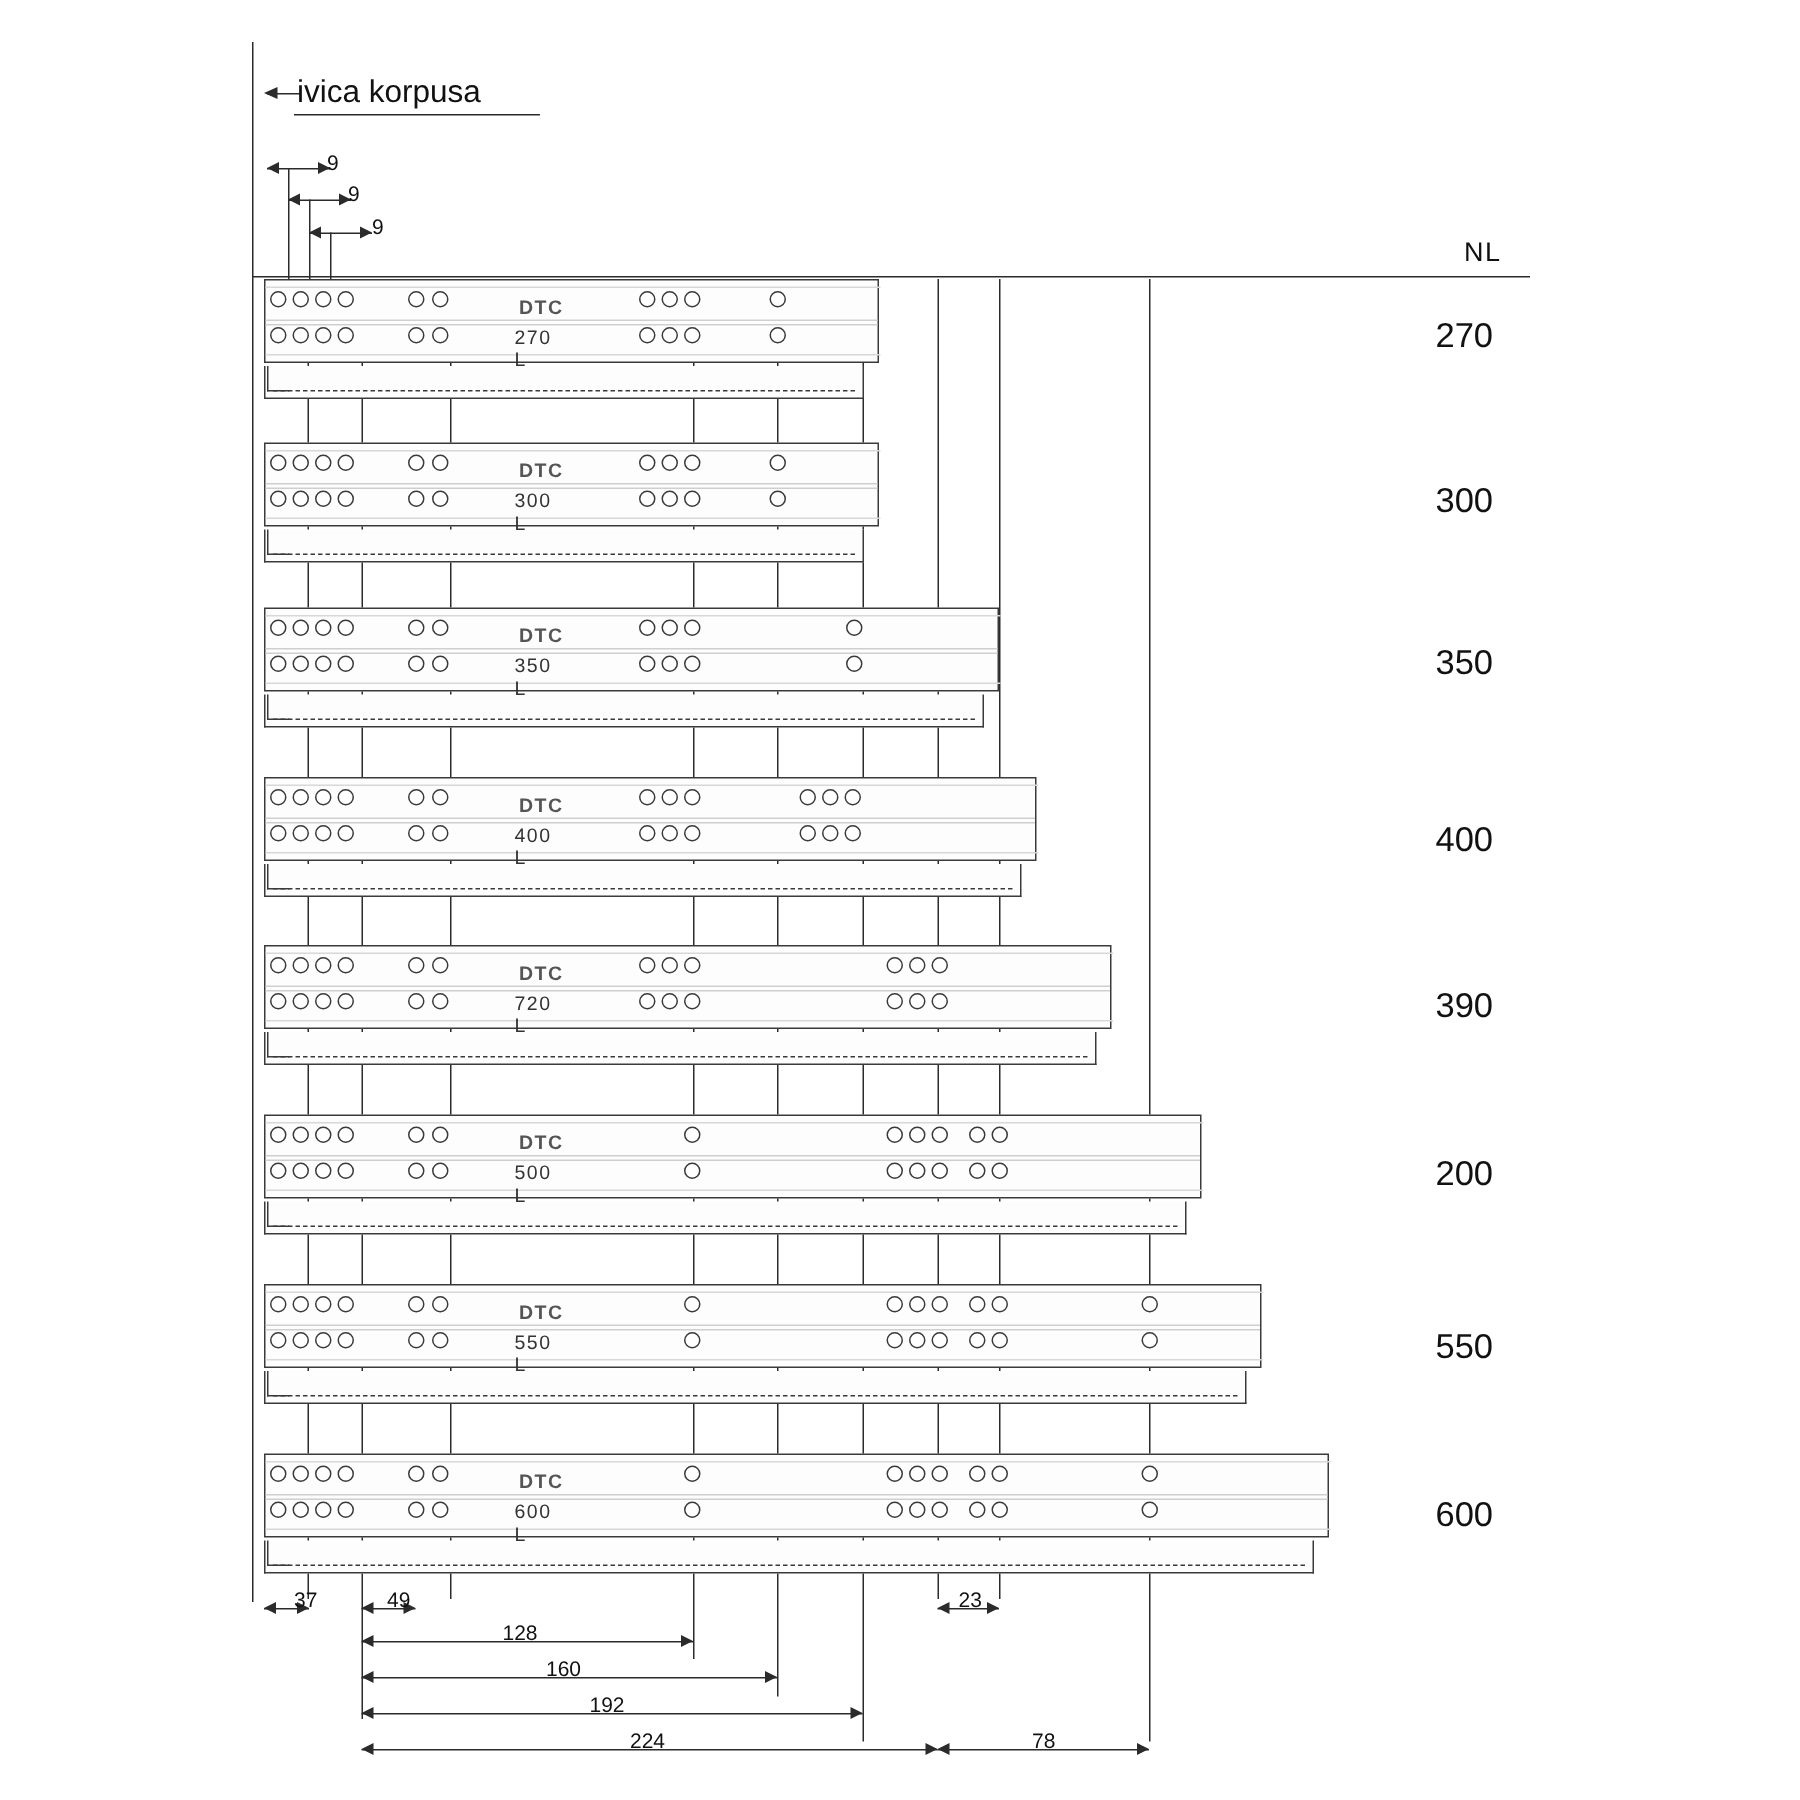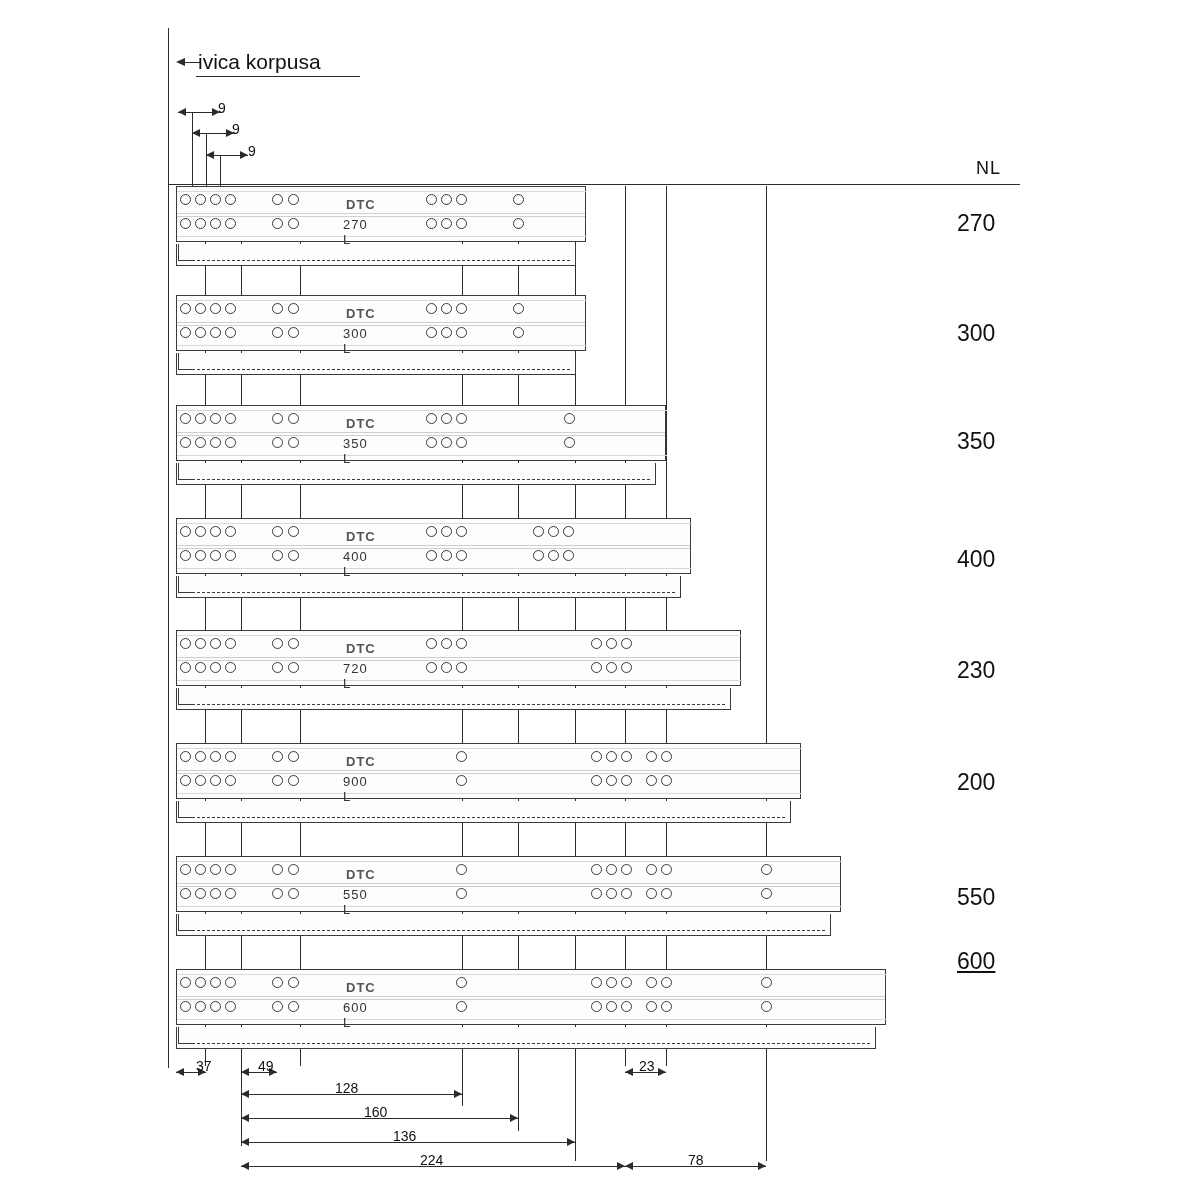--- a/index.html
+++ b/index.html
@@ -252,32 +252,32 @@
     <div class="hole" style="left:250px;top:32px;"></div>
     <div class="hole" style="left:265px;top:32px;"></div>
     <div class="hole" style="left:280px;top:32px;"></div>
     <div class="hole" style="left:415px;top:8px;"></div>
     <div class="hole" style="left:430px;top:8px;"></div>
     <div class="hole" style="left:445px;top:8px;"></div>
     <div class="hole" style="left:415px;top:32px;"></div>
     <div class="hole" style="left:430px;top:32px;"></div>
     <div class="hole" style="left:445px;top:32px;"></div>
   </div>
-  <div class="label nl-value" style="left:957px;top:657px;">230</div>
+  <div class="label nl-value" style="left:957px;top:657px;">390</div>
 
   <div class="rail" style="left:176px;top:743px;">
     <div class="body" style="width:625px;">
       <div class="topstripe" style="width:625px;"></div>
       <div class="botstripe" style="width:625px;"></div>
     </div>
     <div class="lower" style="width:615px;"></div>
     <div class="hook"></div>
     <div class="dashline" style="width:603px;"></div>
     <div class="brand" style="left:170px;top:11px;">DTC</div>
-    <div class="sizetxt" style="left:167px;top:31px;">900 L</div>
+    <div class="sizetxt" style="left:167px;top:31px;">500 L</div>
 
     <div class="hole" style="left:4px;top:8px;"></div>
     <div class="hole" style="left:19px;top:8px;"></div>
     <div class="hole" style="left:34px;top:8px;"></div>
     <div class="hole" style="left:49px;top:8px;"></div>
     <div class="hole" style="left:4px;top:32px;"></div>
     <div class="hole" style="left:19px;top:32px;"></div>
     <div class="hole" style="left:34px;top:32px;"></div>
     <div class="hole" style="left:49px;top:32px;"></div>
     <div class="hole" style="left:96px;top:8px;"></div>
@@ -370,21 +370,21 @@
     <div class="hole" style="left:415px;top:32px;"></div>
     <div class="hole" style="left:430px;top:32px;"></div>
     <div class="hole" style="left:445px;top:32px;"></div>
     <div class="hole" style="left:470px;top:8px;"></div>
     <div class="hole" style="left:485px;top:8px;"></div>
     <div class="hole" style="left:470px;top:32px;"></div>
     <div class="hole" style="left:485px;top:32px;"></div>
     <div class="hole" style="left:585px;top:8px;"></div>
     <div class="hole" style="left:585px;top:32px;"></div>
   </div>
-  <div class="label nl-value" style="left:957px;top:948px;text-decoration:underline;">600</div>
+  <div class="label nl-value" style="left:957px;top:996px;">600</div>
 
   <div class="dimline" style="left:176px;top:1072px;width:30px;"></div>
   <div class="arrow l" style="left:176px;top:1068px;"></div>
   <div class="arrow r" style="left:198px;top:1068px;"></div>
   <div class="label dim-text" style="left:196px;top:1058px;">37</div>
 
   <div class="dimline" style="left:241px;top:1072px;width:36px;"></div>
   <div class="arrow l" style="left:241px;top:1068px;"></div>
   <div class="arrow r" style="left:269px;top:1068px;"></div>
   <div class="label dim-text" style="left:258px;top:1058px;">49</div>
@@ -400,21 +400,21 @@
   <div class="label dim-text" style="left:639px;top:1058px;">23</div>
 
   <div class="dimline" style="left:241px;top:1118px;width:277px;"></div>
   <div class="arrow l" style="left:241px;top:1114px;"></div>
   <div class="arrow r" style="left:510px;top:1114px;"></div>
   <div class="label dim-text" style="left:364px;top:1104px;">160</div>
 
   <div class="dimline" style="left:241px;top:1142px;width:334px;"></div>
   <div class="arrow l" style="left:241px;top:1138px;"></div>
   <div class="arrow r" style="left:567px;top:1138px;"></div>
-  <div class="label dim-text" style="left:393px;top:1128px;">136</div>
+  <div class="label dim-text" style="left:393px;top:1128px;">192</div>
 
   <div class="dimline" style="left:241px;top:1166px;width:384px;"></div>
   <div class="arrow l" style="left:241px;top:1162px;"></div>
   <div class="arrow r" style="left:617px;top:1162px;"></div>
   <div class="label dim-text" style="left:420px;top:1152px;text-align:right;">224</div>
 
   <div class="dimline" style="left:625px;top:1166px;width:141px;"></div>
   <div class="arrow l" style="left:625px;top:1162px;"></div>
   <div class="arrow r" style="left:758px;top:1162px;"></div>
   <div class="label dim-text" style="left:688px;top:1152px;">78</div>

